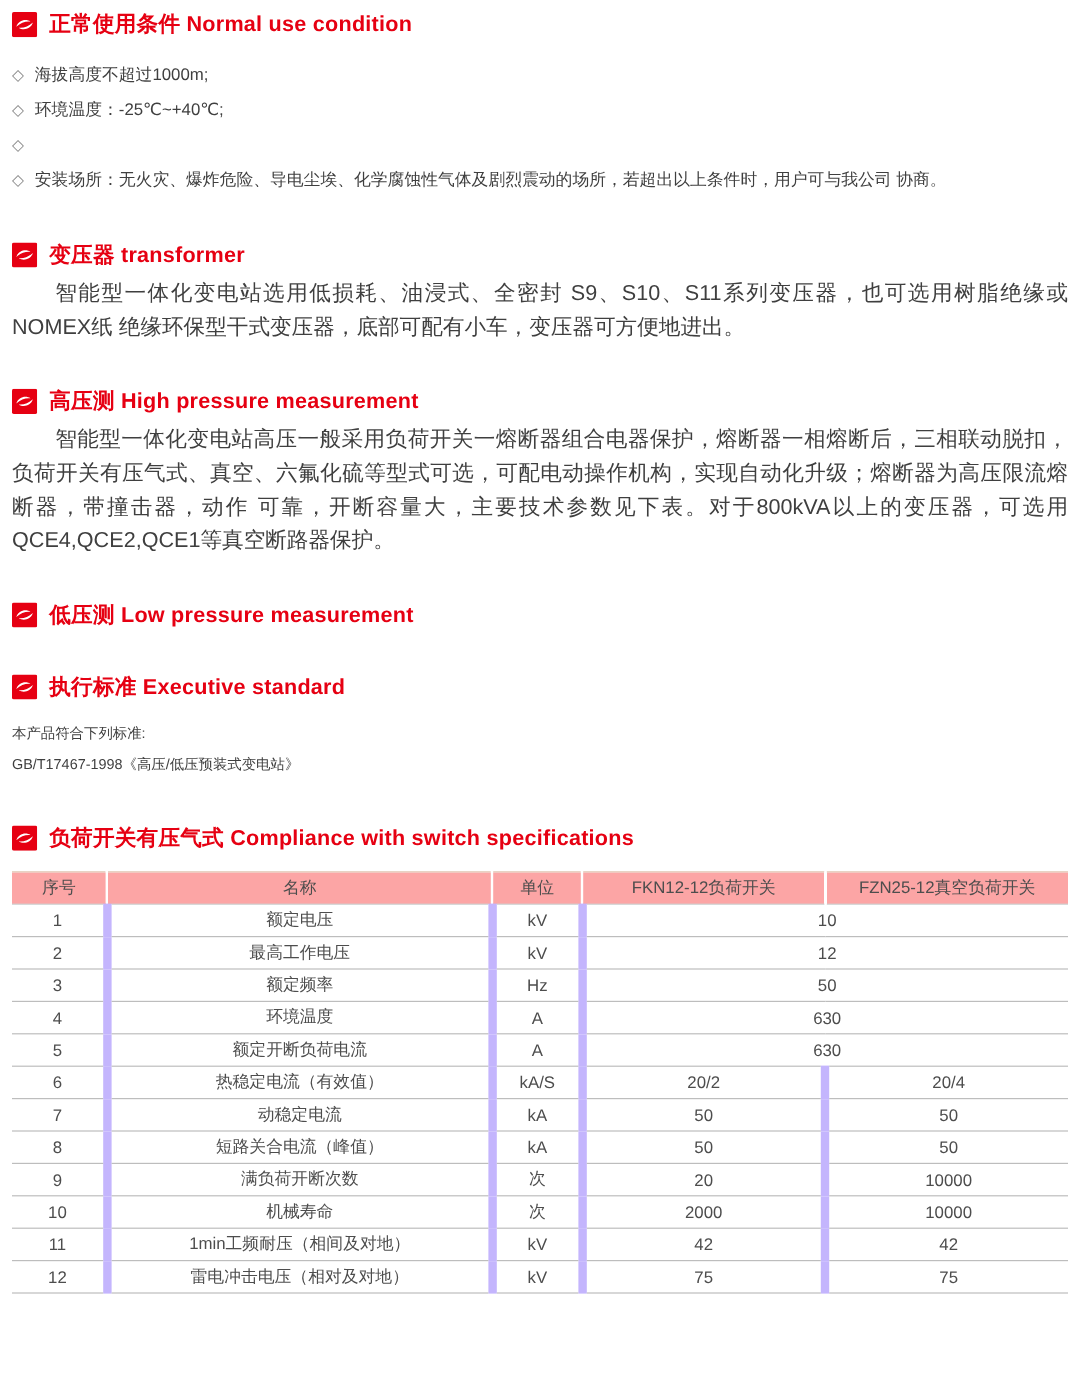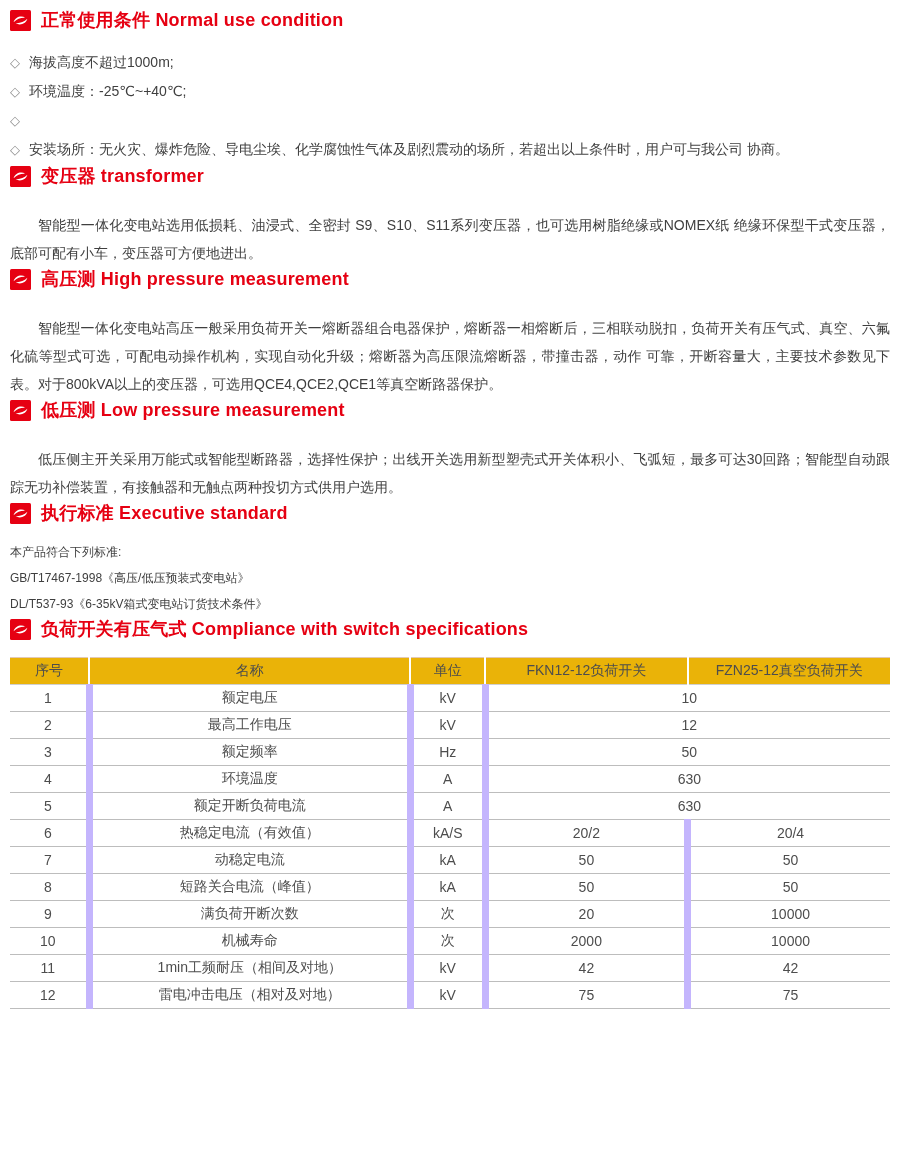--- a/index.html
+++ b/index.html
@@ -14,20 +14,21 @@
     height: 1159px;
     padding: 8px 10px 0 10px;
     overflow: hidden;
     border-radius: 23px;
   }
   
   .sec-header {
     display: flex;
     align-items: center;
     gap: 10px;
+    margin-top: 36px;
   }
   .sec-header.first { margin-top: 0; }
   .sec-icon {
     width: 21px;
     height: 21px;
     flex: 0 0 21px;
     display: inline-block;
   }
   .sec-title {
     color: #e60012;
@@ -47,22 +48,22 @@
     display: flex;
     gap: 9px;
   }
   .diamond {
     color: #8a8a8a;
     flex: 0 0 auto;
     font-size: 13px;
   }
   
   .para {
-    margin-top: 23px;
-    font-size: 14px;
+    margin-top: 6px;
+    font-size: 18px;
     line-height: 28px;
     color: #3f3f3f;
     text-align: justify;
     text-indent: 2em;
   }
   
   .std-lines { margin-top: 14px; }
   .std-lines div {
     font-size: 12px;
     line-height: 26px;
@@ -82,21 +83,21 @@
     text-align: center;
     vertical-align: middle;
     font-weight: normal;
     border-top: 1px solid #bdbdbd;
     border-bottom: 1px solid #bdbdbd;
     padding: 0 4px;
     overflow: hidden;
     white-space: nowrap;
   }
   table.specs th {
-    background: #eab308;
+    background: #fca5a5;
     color: #4d4d4d;
     border-top: 1px solid #e2c9b6;
     border-bottom: 1px solid #cfcfcf;
   }
   table.specs th + th { border-left: 2px solid #ffffff; text-align: center; }
   table.specs td + td { border-left: 7px solid #c4b5fd; }
   col.c-no   { width: 9%; }
   col.c-name { width: 36.5%; }
   col.c-unit { width: 8.5%; }
   col.c-fkn  { width: 23%; }
@@ -162,36 +163,34 @@
   <div class="sec-header">
     <span class="sec-icon">
       <svg viewBox="0 0 21 21" width="21" height="21" aria-hidden="true">
         <rect x="0" y="0" width="21" height="21" rx="1.5" fill="#e60012"></rect>
         <path d="M3.6 12.2 C5.2 6.8 11.6 5.2 15.4 7.9 C11.2 7.5 7.2 8.9 3.6 12.2 Z" fill="#ffffff"></path>
         <path d="M17.4 8.8 C15.8 14.2 9.4 15.8 5.6 13.1 C9.8 13.5 13.8 12.1 17.4 8.8 Z" fill="#ffffff"></path>
       </svg>
     </span>
     <h2 class="sec-title">低压测 Low pressure measurement</h2>
   </div>
-  <p class="para">低压侧主开关采用万能式或智能型断路器，选择性保护；出线开关选用新型塑壳式开关体积小、飞弧短，最多可达30回路；智能型自动跟踪无功补偿装置，有接触器和无触点两种投切方式供用户选用。</p>
 
   <div class="sec-header">
     <span class="sec-icon">
       <svg viewBox="0 0 21 21" width="21" height="21" aria-hidden="true">
         <rect x="0" y="0" width="21" height="21" rx="1.5" fill="#e60012"></rect>
         <path d="M3.6 12.2 C5.2 6.8 11.6 5.2 15.4 7.9 C11.2 7.5 7.2 8.9 3.6 12.2 Z" fill="#ffffff"></path>
         <path d="M17.4 8.8 C15.8 14.2 9.4 15.8 5.6 13.1 C9.8 13.5 13.8 12.1 17.4 8.8 Z" fill="#ffffff"></path>
       </svg>
     </span>
     <h2 class="sec-title">执行标准 Executive standard</h2>
   </div>
   <div class="std-lines">
       <div>本产品符合下列标准:</div>
       <div>GB/T17467-1998《高压/低压预装式变电站》</div>
-      <div>DL/T537-93《6-35kV箱式变电站订货技术条件》</div>
     </div>
 
   <div class="sec-header">
     <span class="sec-icon">
       <svg viewBox="0 0 21 21" width="21" height="21" aria-hidden="true">
         <rect x="0" y="0" width="21" height="21" rx="1.5" fill="#e60012"></rect>
         <path d="M3.6 12.2 C5.2 6.8 11.6 5.2 15.4 7.9 C11.2 7.5 7.2 8.9 3.6 12.2 Z" fill="#ffffff"></path>
         <path d="M17.4 8.8 C15.8 14.2 9.4 15.8 5.6 13.1 C9.8 13.5 13.8 12.1 17.4 8.8 Z" fill="#ffffff"></path>
       </svg>
     </span>

